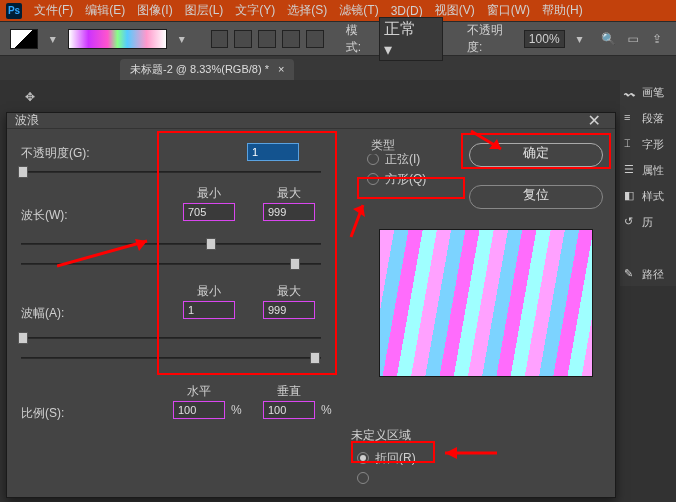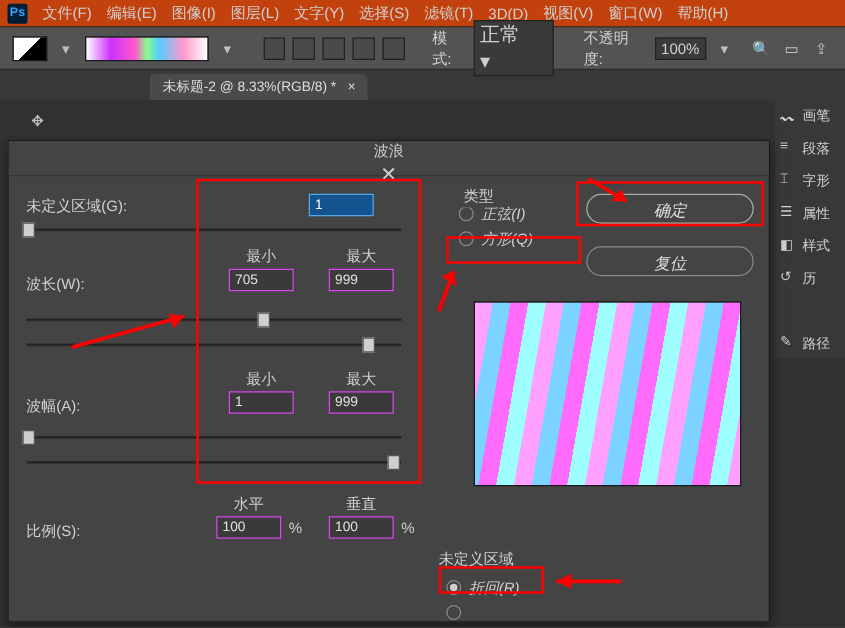--- a/index.html
+++ b/index.html
@@ -82,22 +82,22 @@
 
   
   .dialog {
     position: absolute; left: 6px; top: 112px;
     width: 610px; height: 386px;
     background: #444444;
     border: 1px solid #1a1a1a;
     box-shadow: 0 4px 10px rgba(0,0,0,.5);
   }
   .dlg-title {
-    height: 28px; display: flex; align-items: center; justify-content: space-between;
-    padding: 0 8px; background: #444; border-bottom: 1px solid #333; flex-direction: column;
+    height: 16px; display: flex; align-items: center; justify-content: space-between;
+    padding: 0 8px; background: #444; border-bottom: 1px solid #333;
   }
   .dlg-close { font-size: 16px; padding: 0 6px; cursor: default; }
   .dlg-body { position: relative; height: calc(100% - 28px); }
 
   .lbl { position: absolute; font-size: 12px; }
   .num-input {
     position: absolute; width: 52px; height: 18px;
     background: #3a3a3a; color: #e0e0e0;
     border: 1px solid #d946ef; font-size: 11px; padding: 0 4px;
   }
@@ -107,31 +107,31 @@
     position: absolute; height: 2px; background: #2b2b2b; border-top: 1px solid #222;
   }
   .thumb {
     position: absolute; width: 10px; height: 12px;
     background: #cfcfcf; border: 1px solid #555;
     transform: translate(-50%,-5px);
   }
 
   .group-type { position: absolute; left: 352px; top: 10px; width: 108px; }
   .group-type .legend { position: absolute; top: -2px; left: 10px; font-size: 12px; background: #444; padding: 0 2px; }
-  .radio-row { display: flex; align-items: center; gap: 6px; height: 20px; padding-left: 8px; font-style: italic; }
+  .radio-row { display: flex; align-items: center; gap: 6px; height: 20px; padding-left: 8px; }
   .radio {
     width: 12px; height: 12px; border-radius: 50%;
     border: 1px solid #888; display: inline-flex; align-items: center; justify-content: center;
   }
   .radio.checked::after { content: ""; width: 6px; height: 6px; background: #cfcfcf; border-radius: 50%; }
 
   .btn-pill {
     height: 24px; border: 1px solid #aaa; border-radius: 12px;
-    display: flex; align-items: flex-end; justify-content: center;
-    color: #e0e0e0; font-size: 13px; background: transparent; font-style: italic;
+    display: flex; align-items: flex-start; justify-content: center;
+    color: #e0e0e0; font-size: 13px; background: transparent;
   }
   .btn-ok    { position: absolute; width: 134px; left: 462px; top: 14px; }
   .btn-reset { position: absolute; width: 134px; left: 462px; top: 56px; border-color: #888; }
   .btn-rand  { position: absolute; width: 108px; left: 444px; top: 266px; }
 
   .preview {
     position: absolute; left: 372px; top: 100px;
     width: 214px; height: 148px;
     background:
       repeating-linear-gradient(100deg, #e8a6f0 0 14px, #8fc8f0 14px 28px, #f47bd8 28px 42px, #b0f0f4 42px 56px);
@@ -236,21 +236,21 @@
     </div>
 </div>
 
 <div class="dialog">
   <div class="dlg-title">
     <span>波浪</span>
     <span class="dlg-close">✕</span>
   </div>
   <div class="dlg-body">
 
-    <span class="lbl" style="left:14px; top:16px">未定义区域(G):</span>
+    <span class="lbl" style="left:14px; top:16px">不透明度(G):</span>
     <input class="num-input sel" style="left: 240px; top: 14px;" value="1">
     <div class="track" style="left:14px; top:42px; width:300px"></div>
     <div class="thumb" style="left:16px; top:42px"></div>
 
     <span class="minmax" style="left:176px; top:56px">最小</span>
     <span class="minmax" style="left:256px; top:56px">最大</span>
     <span class="lbl" style="left:14px; top:78px">波长(W):</span>
     <input class="num-input" style="left: 176px; top: 74px;" value="705">
     <input class="num-input" style="left: 256px; top: 74px;" value="999">
     <div class="track" style="left:14px; top:114px; width:300px"></div>

